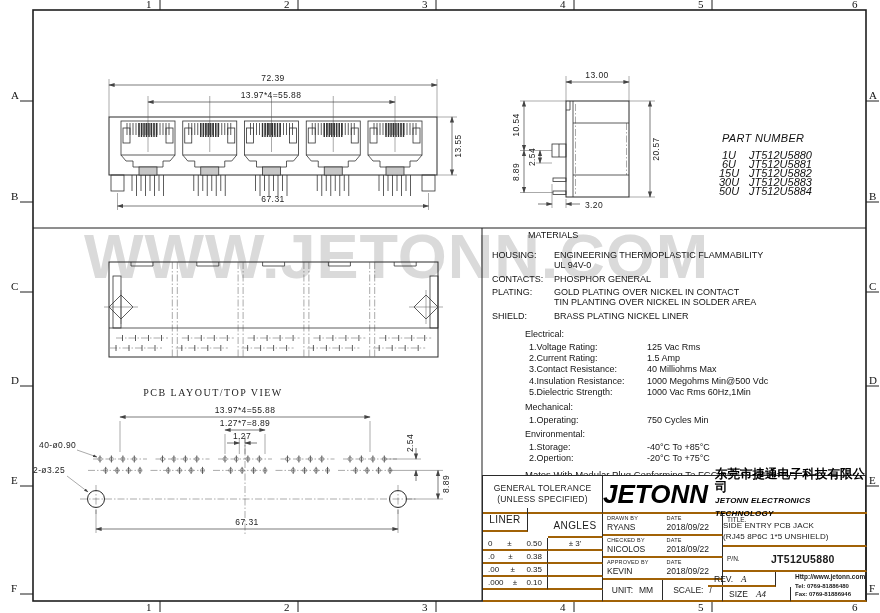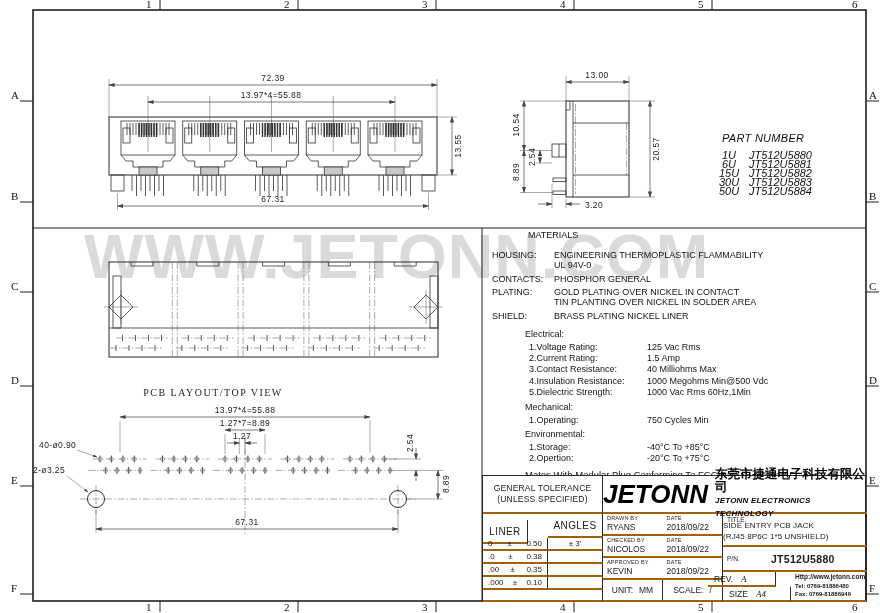--- a/index.html
+++ b/index.html
@@ -39,21 +39,21 @@
       border:1px solid #2a2a2a;box-sizing:border-box;font-size:8.5px;}
   .tb .cell{position:absolute;box-sizing:border-box;border-right:1px solid #2a2a2a;border-bottom:2px solid #a16207;}
   .tb .nr{border-right:none;}
   .tol-head{left:0;top:0;width:120px;height:38px;display:flex;flex-direction:column;justify-content:center;
             align-items:center;font-size:8.5px;line-height:11px;letter-spacing:.2px;}
   .logo-cell{left:120px;top:0;width:264px;height:38px;display:flex;align-items:center;justify-content:center;gap:7px;}
   .logo-text{font-size:26px;font-weight:bold;font-style:italic;letter-spacing:0px;color:#000;}
   .logo-co{display:flex;flex-direction:column;line-height:13px;}
   .logo-cn{font-size:12.5px;font-weight:bold;color:#000;}
   .logo-en{font-size:8px;font-weight:bold;font-style:italic;color:#000;letter-spacing:.2px;}
-  .col-liner{left:0;top:44px;width:45px;height:24px;}
+  .col-liner{left:0;top:32px;width:45px;height:24px;}
   .col-angles{left:65px;top:38px;width:55px;height:24px;}
   .hd{display:flex;align-items:center;justify-content:center;font-size:10px;letter-spacing:.4px;}
   .tol-l{left:0;width:65px;height:13px;display:flex;align-items:center;justify-content:space-between;
          padding:0 5px;font-size:8px;}
   .tol-a{left:65px;width:55px;height:13px;display:flex;align-items:center;justify-content:center;font-size:8px;}
   .tol-empty{left:0;top:114px;width:120px;height:12px;border-bottom:none;}
   .sig{left:120px;width:120px;height:22px;display:flex;}
   .sig-part{flex:1;padding:1px 0 0 4px;display:flex;flex-direction:column;}
   .sig-lbl{font-size:5.5px;color:#222;letter-spacing:.2px;}
   .sig-val{font-size:8.5px;margin-top:1px;}

